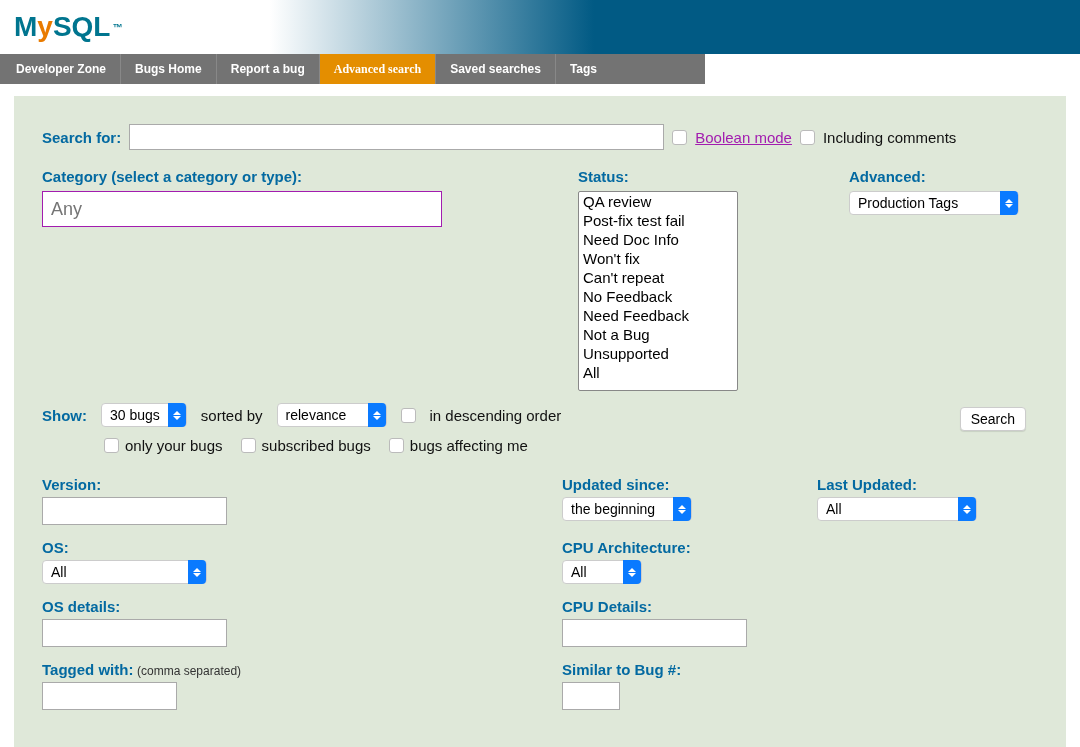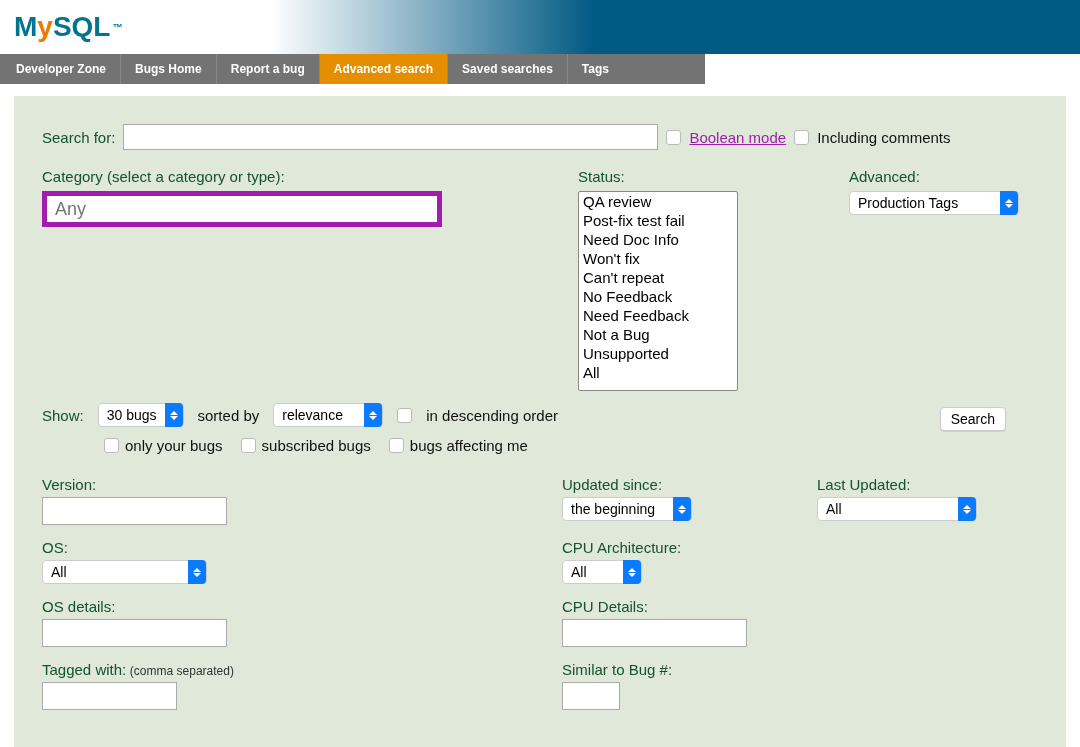--- a/index.html
+++ b/index.html
@@ -37,31 +37,31 @@
   color: #fff;
   font-size: 12px;
   font-weight: bold;
   padding: 0 14px;
   display: flex;
   align-items: center;
   border-right: 1px solid #888;
   cursor: pointer;
   text-decoration: none;
 }
-.nav-item.active { background: #e48e00; }
+.nav-item.active { background: #e48e00; font-family: Liberation Serif, serif; }
 .nav-item:last-child { border-right: none; }
 
 .page-container {
   background: #dfe8d9;
   margin: 12px 14px;
   padding: 28px 28px 34px 28px;
 }
 
 .row { display: flex; align-items: center; gap: 8px; margin-bottom: 18px; flex-wrap: wrap; }
-.label { font-weight: normal; font-size: 15px; color: #14532d; }
+.label { font-weight: bold; font-size: 15px; color: #0369a1; }
 
 .search-input-main {
   height: 26px;
   border: 1px solid #aaa;
   padding: 2px 6px;
   font-size: 14px;
   background: #fff;
   width: 535px;
 }
 
@@ -77,21 +77,21 @@
 .link { color: #a21caf; text-decoration: underline; cursor: pointer; font-size: 15px; }
 .plain { font-size: 15px; color: #111; }
 
 .cols3 { display: flex; gap: 36px; align-items: flex-start; margin-bottom: 12px; }
 .col-category { flex: 0 0 500px; }
 .col-status { flex: 0 0 235px; }
 .col-sev { flex: 0 0 240px; }
 
 .category-input {
   width: 400px; height: 36px;
-  border: 5px solid #a21caf;
+  border: 1px solid #a21caf;
   padding: 4px 8px;
   font-size: 18px;
   color: #999;
   background: #fff;
   margin-top: 6px;
 }
 
 .status-list {
   width: 160px; height: 200px;
   border: 1px solid #888;
@@ -158,21 +158,21 @@
   margin-top: 4px;
   font-size: 14px;
 }
 
 .row3 { display: flex; gap: 20px; margin-bottom: 14px; align-items: flex-start; }
 .row3 .col1 { flex: 0 0 500px; }
 .row3 .col2 { flex: 0 0 235px; }
 .row3 .col3 { flex: 0 0 240px; }
 
 .sub-label { font-size: 12px; color: #333; font-weight: normal; }
-.search-right { position: absolute; right: 60px; margin-top: -30px; }
+.search-right { position: absolute; right: 40px; margin-top: -30px; }
 .page-container { position: relative; }
 </style>
 </head>
 <body>
 
 <div class="header">
   <div class="logo-text">
     <span class="M">M</span>
       <span class="y">y</span>
       <span class="rest">SQL</span>

